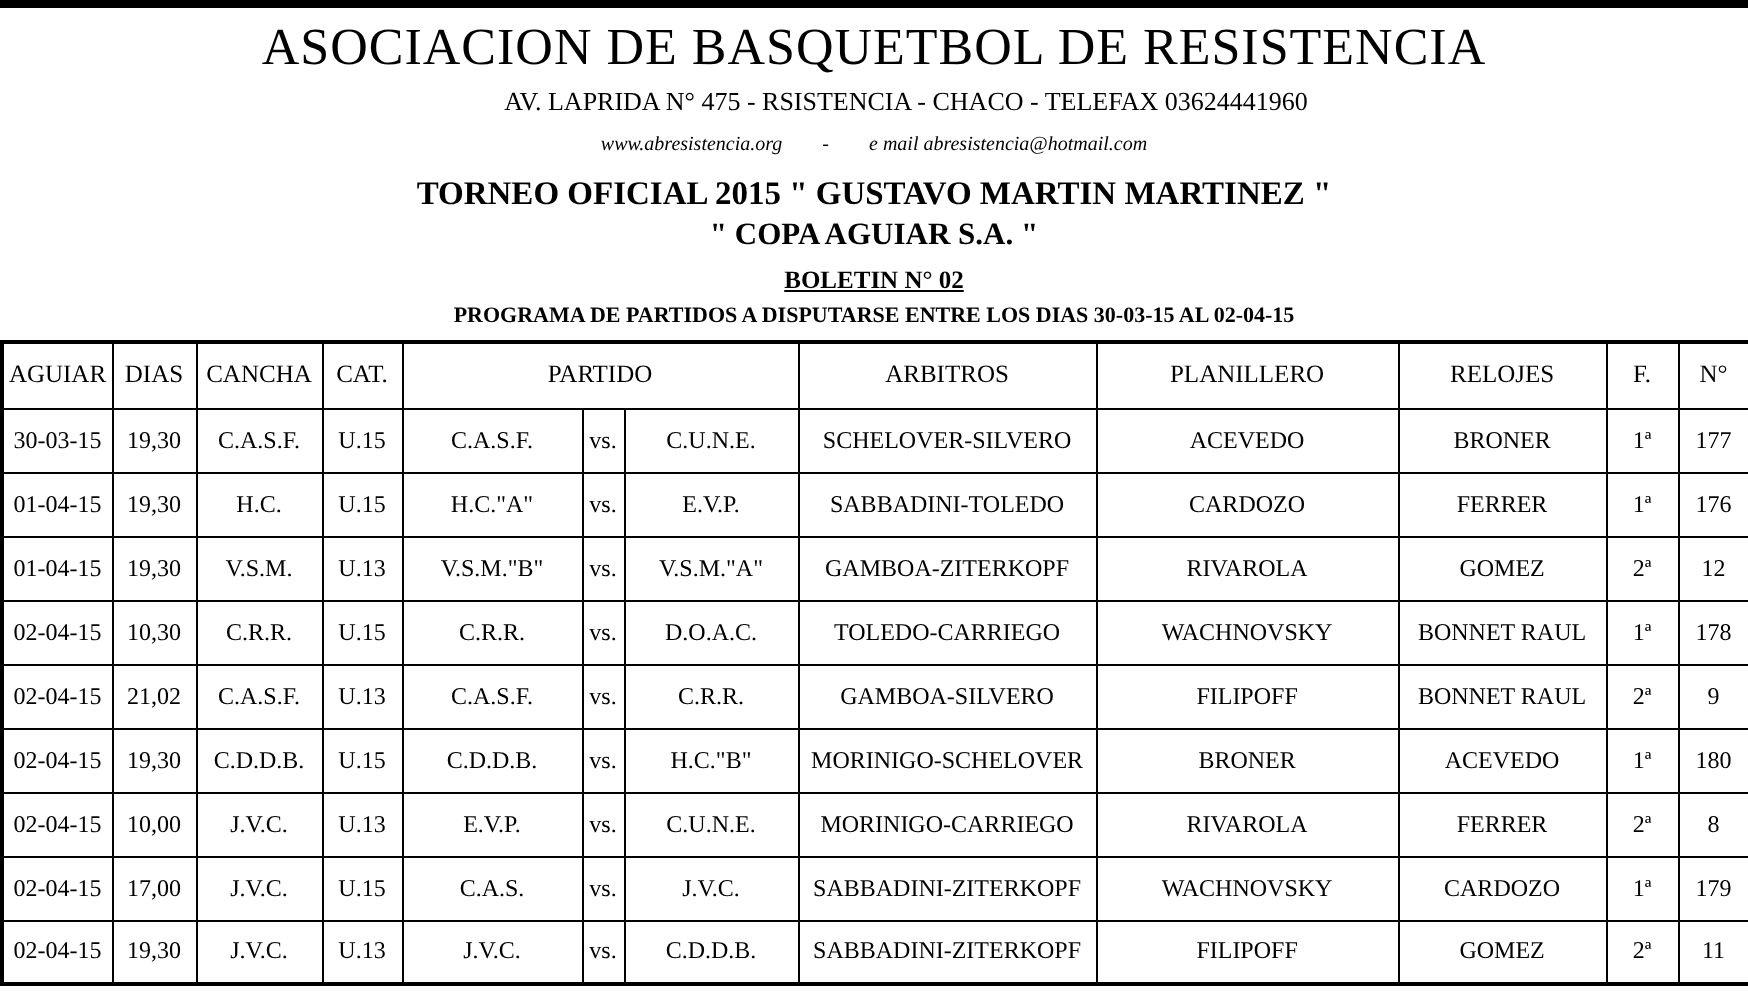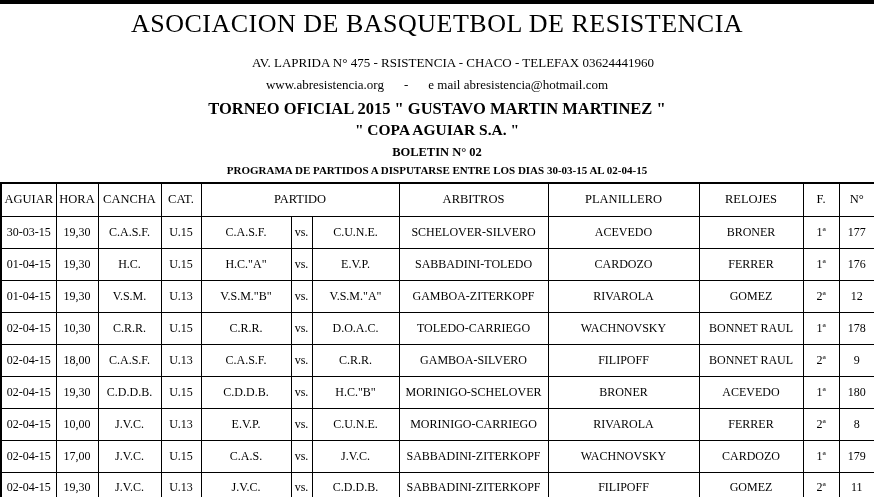--- a/index.html
+++ b/index.html
@@ -20,31 +20,32 @@
   .doc-header { text-align: center; }
   .title {
     margin-top: 4px;
     font-size: 26px;
     line-height: 32px;
     letter-spacing: 0.5px;
     white-space: nowrap;
     text-align: center;
   }
   .address {
-    margin-top: 14px;
+    margin-top: 2px;
     font-size: 13px;
     line-height: 18px;
     white-space: nowrap;
     padding-left: 32px;
   }
   .webline {
     margin-top: 4px;
-    font-size: 13px;
+    font-size: 10px;
     line-height: 18px;
     white-space: nowrap;
+    font-style: italic;
   }
   .webline .sep { margin: 0 20px; }
   .tournament {
     margin-top: 4px;
     font-size: 16.5px;
     line-height: 22px;
     font-weight: bold;
     white-space: nowrap;
   }
   .cup {
@@ -52,20 +53,21 @@
     line-height: 20px;
     font-weight: bold;
     white-space: nowrap;
   }
   .bulletin {
     margin-top: 4px;
     font-size: 12.5px;
     line-height: 16px;
     font-weight: bold;
     white-space: nowrap;
+    text-decoration: underline;
   }
   .program {
     margin-top: 2px;
     font-size: 11px;
     line-height: 16px;
     font-weight: bold;
     white-space: nowrap;
   }
   table.schedule {
     margin-top: 4px;
@@ -119,21 +121,21 @@
       <col style="width:87px">
     <col style="width:149px">
       <col style="width:151px">
       <col style="width:104px">
     <col style="width:36px">
       <col style="width:36px">
   </colgroup>
   <thead>
     <tr>
       <th>AGUIAR</th>
-      <th>HORA</th>
+      <th>DIAS</th>
       <th>CANCHA</th>
       <th>CAT.</th>
       <th colspan="3">PARTIDO</th>
       <th>ARBITROS</th>
       <th>PLANILLERO</th>
       <th>RELOJES</th>
       <th>F.</th>
       <th>N°</th>
     </tr>
   </thead>
@@ -193,21 +195,21 @@
     <td>D.O.A.C.</td>
     <td>TOLEDO-CARRIEGO</td>
     <td>WACHNOVSKY</td>
     <td>BONNET RAUL</td>
     <td class="fcol">1ª</td>
     <td class="ncol">178</td>
   </tr>
 
   <tr>
     <td>02-04-15</td>
-    <td>18,00</td>
+    <td>21,02</td>
     <td>C.A.S.F.</td>
     <td>U.13</td>
     <td>C.A.S.F.</td>
     <td class="vs">vs.</td>
     <td>C.R.R.</td>
     <td>GAMBOA-SILVERO</td>
     <td>FILIPOFF</td>
     <td>BONNET RAUL</td>
     <td class="fcol">2ª</td>
     <td class="ncol">9</td>

